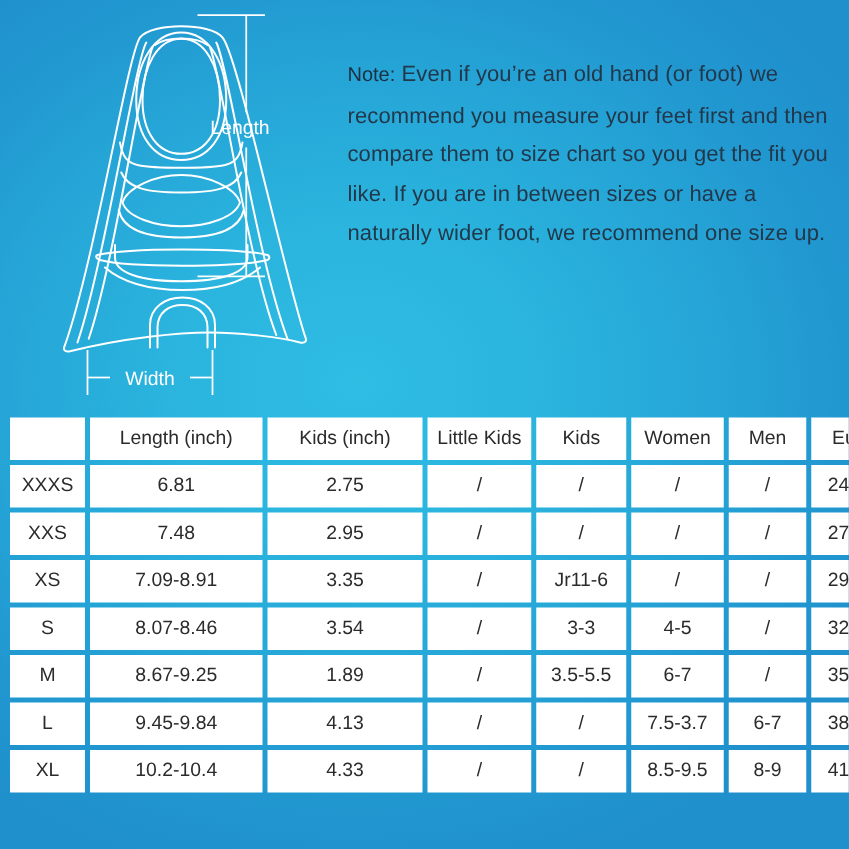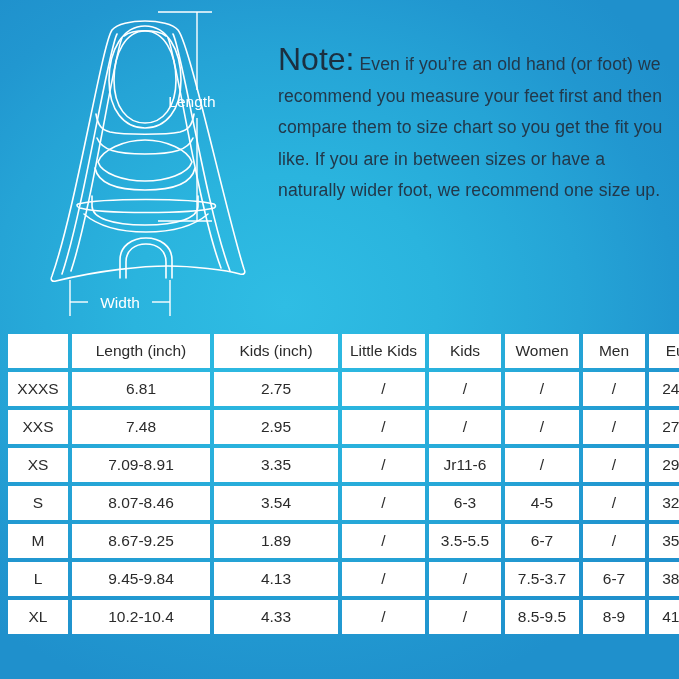--- a/index.html
+++ b/index.html
@@ -46,21 +46,21 @@
     color: #22384a;
   }
   #note-para {
     margin: 0;
     font-size: 17.6px;
     line-height: 31.5px;
     color: #22384a;
     letter-spacing: 0.1px;
   }
   #note-label {
-    font-size: 32px;
+    font-size: 16px;
     line-height: 31.5px;
     color: #1b2f40;
     letter-spacing: 0px;
   }
 
   
   #size-table-wrap {
     position: absolute;
     left: 4px;
     top: 330px;
@@ -221,21 +221,21 @@
           <td>Jr11-6</td>
           <td>/</td>
           <td>/</td>
           <td>29-31</td>
         </tr>
         <tr>
           <td>S</td>
           <td>8.07-8.46</td>
           <td>3.54</td>
           <td>/</td>
-          <td>6-3</td>
+          <td>3-3</td>
           <td>4-5</td>
           <td>/</td>
           <td>32-34</td>
         </tr>
         <tr>
           <td>M</td>
           <td>8.67-9.25</td>
           <td>1.89</td>
           <td>/</td>
           <td>3.5-5.5</td>

